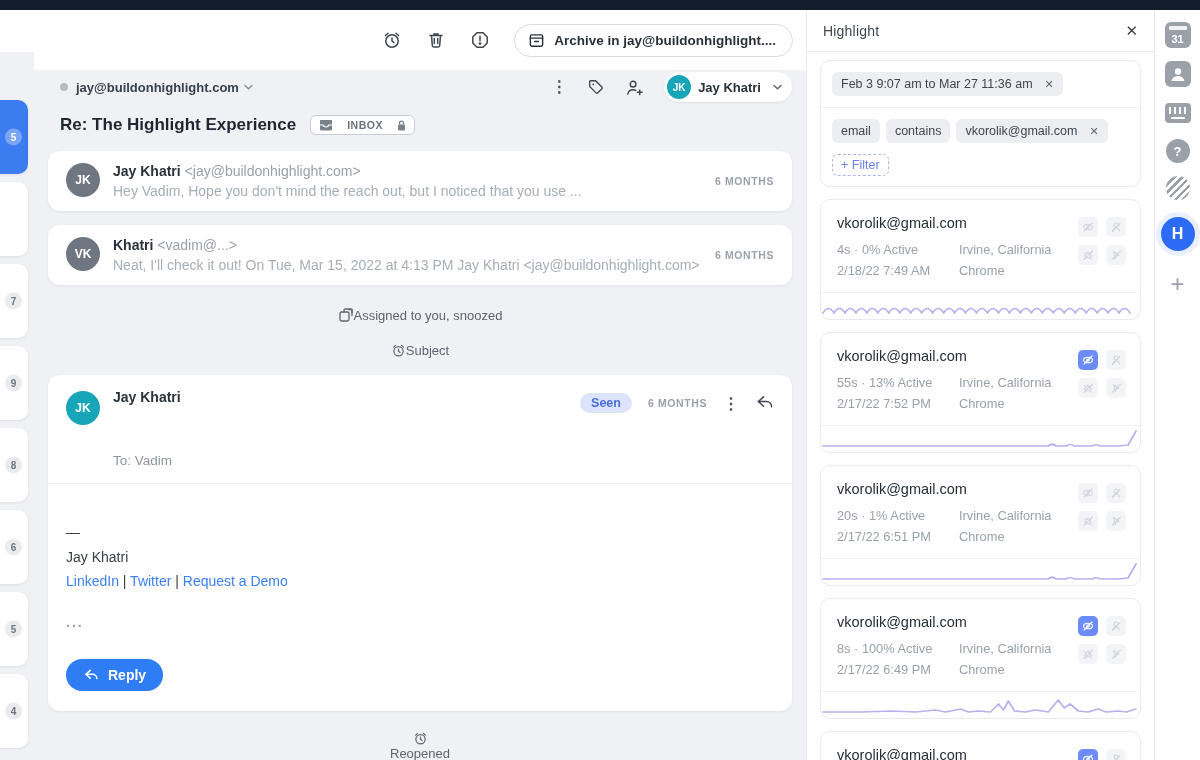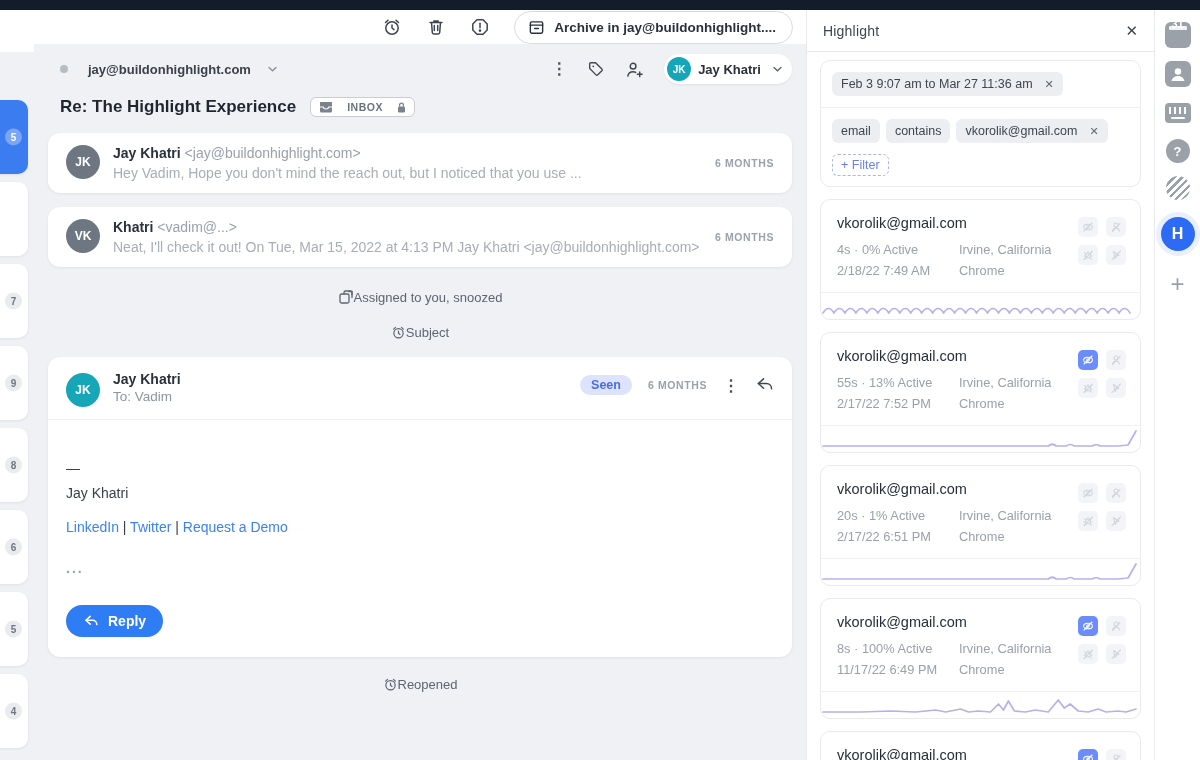--- a/index.html
+++ b/index.html
@@ -16,29 +16,29 @@
   .edge-card { position:absolute; left:-18px; width:46px; height:74px; background:#fff; border-radius:10px;
                box-shadow:0 1px 3px rgba(16,24,40,.08); }
   .edge-card.selected { background:#3b7cf0; }
   .edge-badge { position:absolute; right:6px; top:50%; transform:translateY(-50%); width:17px; height:17px;
                 border-radius:50%; background:#e9ebef; color:#6f767f; font-size:10px; font-weight:bold;
                 display:flex; align-items:center; justify-content:center; }
   .edge-card.selected .edge-badge { background:rgba(255,255,255,.32); color:#fff; }
 
   
   .mail { flex:1; background:#f0f1f4; position:relative; border-right:1px solid #e7e9ec; overflow:hidden; }
-  .toolbar { height:34px; background:#fff; display:flex; align-items:center; justify-content:flex-end;
+  .toolbar { height:60px; background:#fff; display:flex; align-items:center; justify-content:flex-end;
              gap:24px; padding-right:13px; }
   .tb-icon { width:20px; height:20px; color:#3f4650; cursor:pointer; }
   .archive-pill { display:flex; align-items:center; gap:9px; border:1px solid #d8dbdf; border-radius:17px;
                   height:33px; padding:0 16px 0 13px; background:#fff; font-size:13.5px; font-weight:600; color:#2a313a; }
 
   .mail-scroll { padding:0 14px; }
 
-  .account-row { margin-top:10px; display:flex; align-items:center;gap:12px; }
+  .account-row { margin-top:2px; display:flex; align-items:center; }
   .acct-dot { width:8px; height:8px; border-radius:50%; background:#b7bcc3; margin:0 8px 0 12px; }
   .acct-email { font-size:13px; font-weight:600; color:#3a414a; }
   .chev { margin-left:5px; color:#8a919a; }
   .acct-right { margin-left:auto; display:flex; align-items:center; gap:20px; }
   .kebab { font-size:16px; font-weight:bold; color:#4a525c; line-height:1; letter-spacing:0; cursor:pointer; }
   .user-pill { display:flex; align-items:center; gap:7px; background:#fff; border-radius:16px; padding:3px 10px 3px 3px;
                box-shadow:0 1px 2px rgba(16,24,40,.08); cursor:pointer; }
   .avatar { border-radius:50%; color:#fff; font-weight:bold; display:flex; align-items:center; justify-content:center; flex:none; }
   .avatar.teal { background:#17a5b8; }
   .avatar.gray { background:#6e7681; }
@@ -58,38 +58,38 @@
   .msg-main { flex:1; min-width:0; }
   .msg-line1 { font-size:14px; }
   .msg-name { font-weight:bold; color:#2a313a; }
   .msg-addr { color:#9aa1ab;text-align:right; }
   .msg-snippet { font-size:14px; color:#a7aeb6; margin-top:4px; white-space:nowrap; overflow:hidden; }
   .msg-time { font-size:10.5px; font-weight:bold; color:#9aa1ab; letter-spacing:.6px; align-self:center; flex:none; }
 
   .status-line { display:flex; align-items:center; justify-content:center; color:#5d656f; font-size:13px; }
   .status-assigned { margin-top:22px; }
   .status-snoozed { margin-top:20px; }
-  .status-reopened { margin-top:20px; }
+  .status-reopened { margin-top:20px;flex-direction:column; }
   .status-line svg { color:#5d656f; }
 
   .open-card { background:#fff; border-radius:12px; box-shadow:0 1px 3px rgba(16,24,40,.07); margin-top:17px; overflow:hidden; }
   .open-head { display:flex; gap:13px; padding:14px 18px 12px; }
   .open-head .avatar { width:34px; height:34px; font-size:12px; margin-top:2px; }
-  .open-meta { font-size:13.5px; color:#8e959e; line-height:1.45; }
+  .open-meta { font-size:13.5px; color:#8e959e; line-height:1.45;margin-top:46px; }
   .open-name { font-size:14px; font-weight:bold; color:#2a313a; }
   .open-subject-val { color:#4a525c; }
   .open-right { margin-left:auto; display:flex; align-items:flex-start; gap:16px; padding-top:4px; }
   .seen-badge { background:#dde3fb; color:#4a6ee0; font-size:12.5px; font-weight:bold; border-radius:12px; padding:3px 11px; }
   .open-time { font-size:10.5px; font-weight:bold; color:#9aa1ab; letter-spacing:.6px; margin-top:4px; }
   .reply-icon { color:#3f4650; margin-top:1px; cursor:pointer; }
   .open-divider { height:1px; background:#eef0f3; }
   .open-body { padding:16px 18px 20px; font-size:14px; color:#3a414a; line-height:1.5; }
   .sig-dash { margin-top:22px; }
   .sig-name { margin-top:4px; }
-  .sig-links { margin-top:13px; }
+  .sig-links { margin-top:3px; }
   .sig-links a { color:#3b82f6; text-decoration:none; cursor:pointer; }
   .sig-links .pipe { color:#3a414a; }
   .ellipsis { color:#9aa1ab; font-weight:bold; letter-spacing:2px; margin-top:20px; cursor:pointer; }
   .reply-btn { margin-top:26px; display:inline-flex; align-items:center; gap:9px; background:#2f7df5; color:#fff;
                border:none; border-radius:17px; padding:8px 17px; font-size:14px; font-weight:bold;
                font-family:"Liberation Sans", sans-serif; cursor:pointer; }
 
   
   .panel { width:348px; flex:none; background:#fff; border-right:1px solid #e7e9ec; display:flex; flex-direction:column; }
   .panel-head { height:42px; display:flex; align-items:center; padding:0 16px; border-bottom:1px solid #e7e9ec; flex:none; }
@@ -119,21 +119,21 @@
   .session-card.hl .sbadge.b1 { background:#6b8cfa; }
   .session-card.hl .sbadge.b1 svg { stroke:#fff; }
   .session-foot { border-top:1px solid #f0f1f4; height:27px; }
   .session-foot svg { display:block; width:100%; height:27px; }
 
   
   .rail { width:45px; flex:none; background:#fff; display:flex; flex-direction:column; align-items:center;
           padding-top:12px; gap:13px; }
   .rail-sq { width:26px; height:26px; border-radius:6px; background:#9aa1a9; position:relative; cursor:pointer; }
   .cal-num { position:absolute; inset:0; display:flex; align-items:flex-end; justify-content:center;
-             color:#fff; font-size:11px; font-weight:bold; padding-bottom:18px; }
+             color:#fff; font-size:11px; font-weight:bold; padding-bottom:3px; }
   .cal-top { position:absolute; top:4px; left:4px; right:4px; height:4px; background:rgba(255,255,255,.85); border-radius:1px; }
   .rail-circle { width:24px; height:24px; border-radius:50%; background:#9aa1a9; color:#fff; display:flex;
                  align-items:center; justify-content:center; font-size:13px; font-weight:bold; cursor:pointer; }
   .rail-stripes { width:24px; height:24px; border-radius:50%; cursor:pointer;
                   background:repeating-linear-gradient(135deg,#9aa1a9 0 2.5px,#ffffff 2.5px 5.5px); }
   .rail-h { width:34px; height:34px; border-radius:50%; background:#2e6bf5; color:#fff; font-size:16px; font-weight:bold;
             display:flex; align-items:center; justify-content:center; box-shadow:0 0 0 5px #e9effc; margin:4px 0; cursor:pointer; }
   .rail-plus { color:#9aa1ab; font-size:24px; font-weight:300; line-height:1; margin-top:4px; cursor:pointer; }
   .kb { width:26px; height:20px; border-radius:4px; background:#9aa1a9; position:relative; margin:3px 0; cursor:pointer; }
   .kb:before { content:""; position:absolute; left:4px; right:4px; top:4px; height:7px;
@@ -524,21 +524,21 @@
           </div>
 
           <div class="session-card hl">
             <div class="session-main">
               <div class="s-email">vkorolik@gmail.com</div>
               <div class="s-row">
                 <span class="s-col1">8s · 100% Active</span>
                 <span>Irvine, California</span>
               </div>
               <div class="s-row">
-                <span class="s-col1">11/17/22 6:49 PM</span>
+                <span class="s-col1">2/17/22 6:49 PM</span>
                 <span>Chrome</span>
               </div>
               <div class="s-badges">
                 <span class="sbadge b1">
                   <svg width="12" height="12" viewBox="0 0 12 12" fill="none" stroke-width="1.1" stroke-linecap="round">
                     <ellipse cx="6" cy="6" rx="4.4" ry="2.8"></ellipse>
                     <circle cx="6" cy="6" r="1.2"></circle>
                     <path d="M2 10 10 2"></path>
                   </svg>
                 </span>

